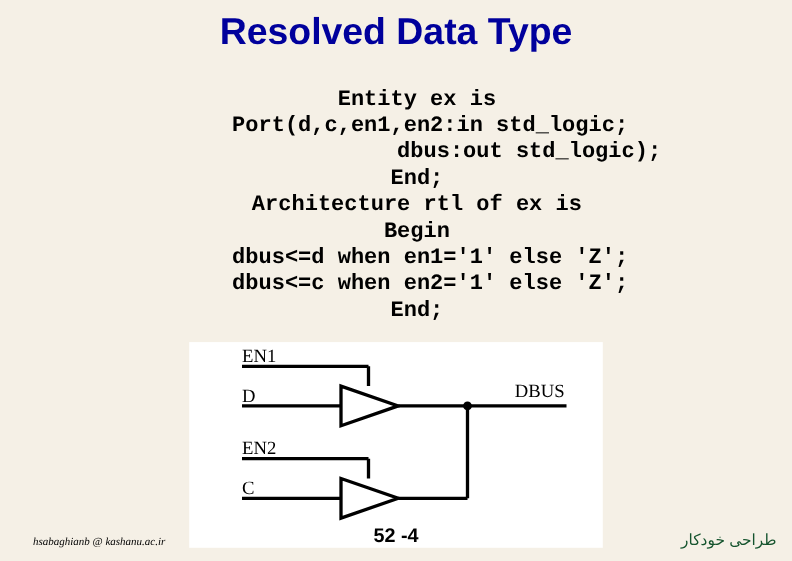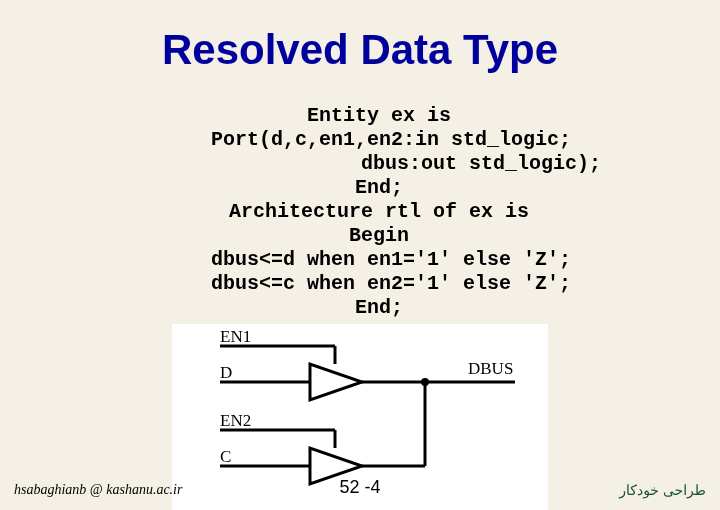--- a/index.html
+++ b/index.html
@@ -8,60 +8,60 @@
     height: 510px;
     background: #f5f0e6;
     font-family: Georgia, 'Times New Roman', serif;
     position: relative;
     overflow: hidden;
   }
   .title {
     font-family: Arial, Helvetica, sans-serif;
     font-weight: bold;
     color: #00009c;
-    font-size: 42px;
+    font-size: 34px;
     text-align: center;
-    padding-top: 26px;
+    padding-top: 10px;
     padding-bottom: 6px;
   }
   .code {
     font-family: 'Courier New', Courier, monospace;
     font-weight: bold;
     font-size: 20px;
     line-height: 1.2;
     color: #000;
     padding-left: 38px;
     white-space: pre;
     text-align: center;
   }
   .diagram-wrap {
-    margin-top: 4px;
+    margin-top: 16px;
     display: flex;
     justify-content: center;
   }
   .diagram {
     background: #ffffff;
     padding: 6px 8px 6px 8px;
   }
   .footer-left {
     position: absolute;
     bottom: 12px;
-    left: 14px;
+    left: 30px;
     font-style: italic;
     font-family: Georgia, serif;
-    font-size: 14px;
+    font-size: 10px;
     color: #000;
   }
   .footer-center {
     position: absolute;
     bottom: 12px;
     left: 50%;
     transform: translateX(-50%);
     font-family: Arial, sans-serif;
-    font-weight: normal;
+    font-weight: bold;
     font-size: 18px;
     color: #000;
   }
   .footer-right {
     position: absolute;
     bottom: 12px;
     right: 14px;
     font-family: Tahoma, Arial, sans-serif;
     font-size: 14px;
     color: #14532d;

